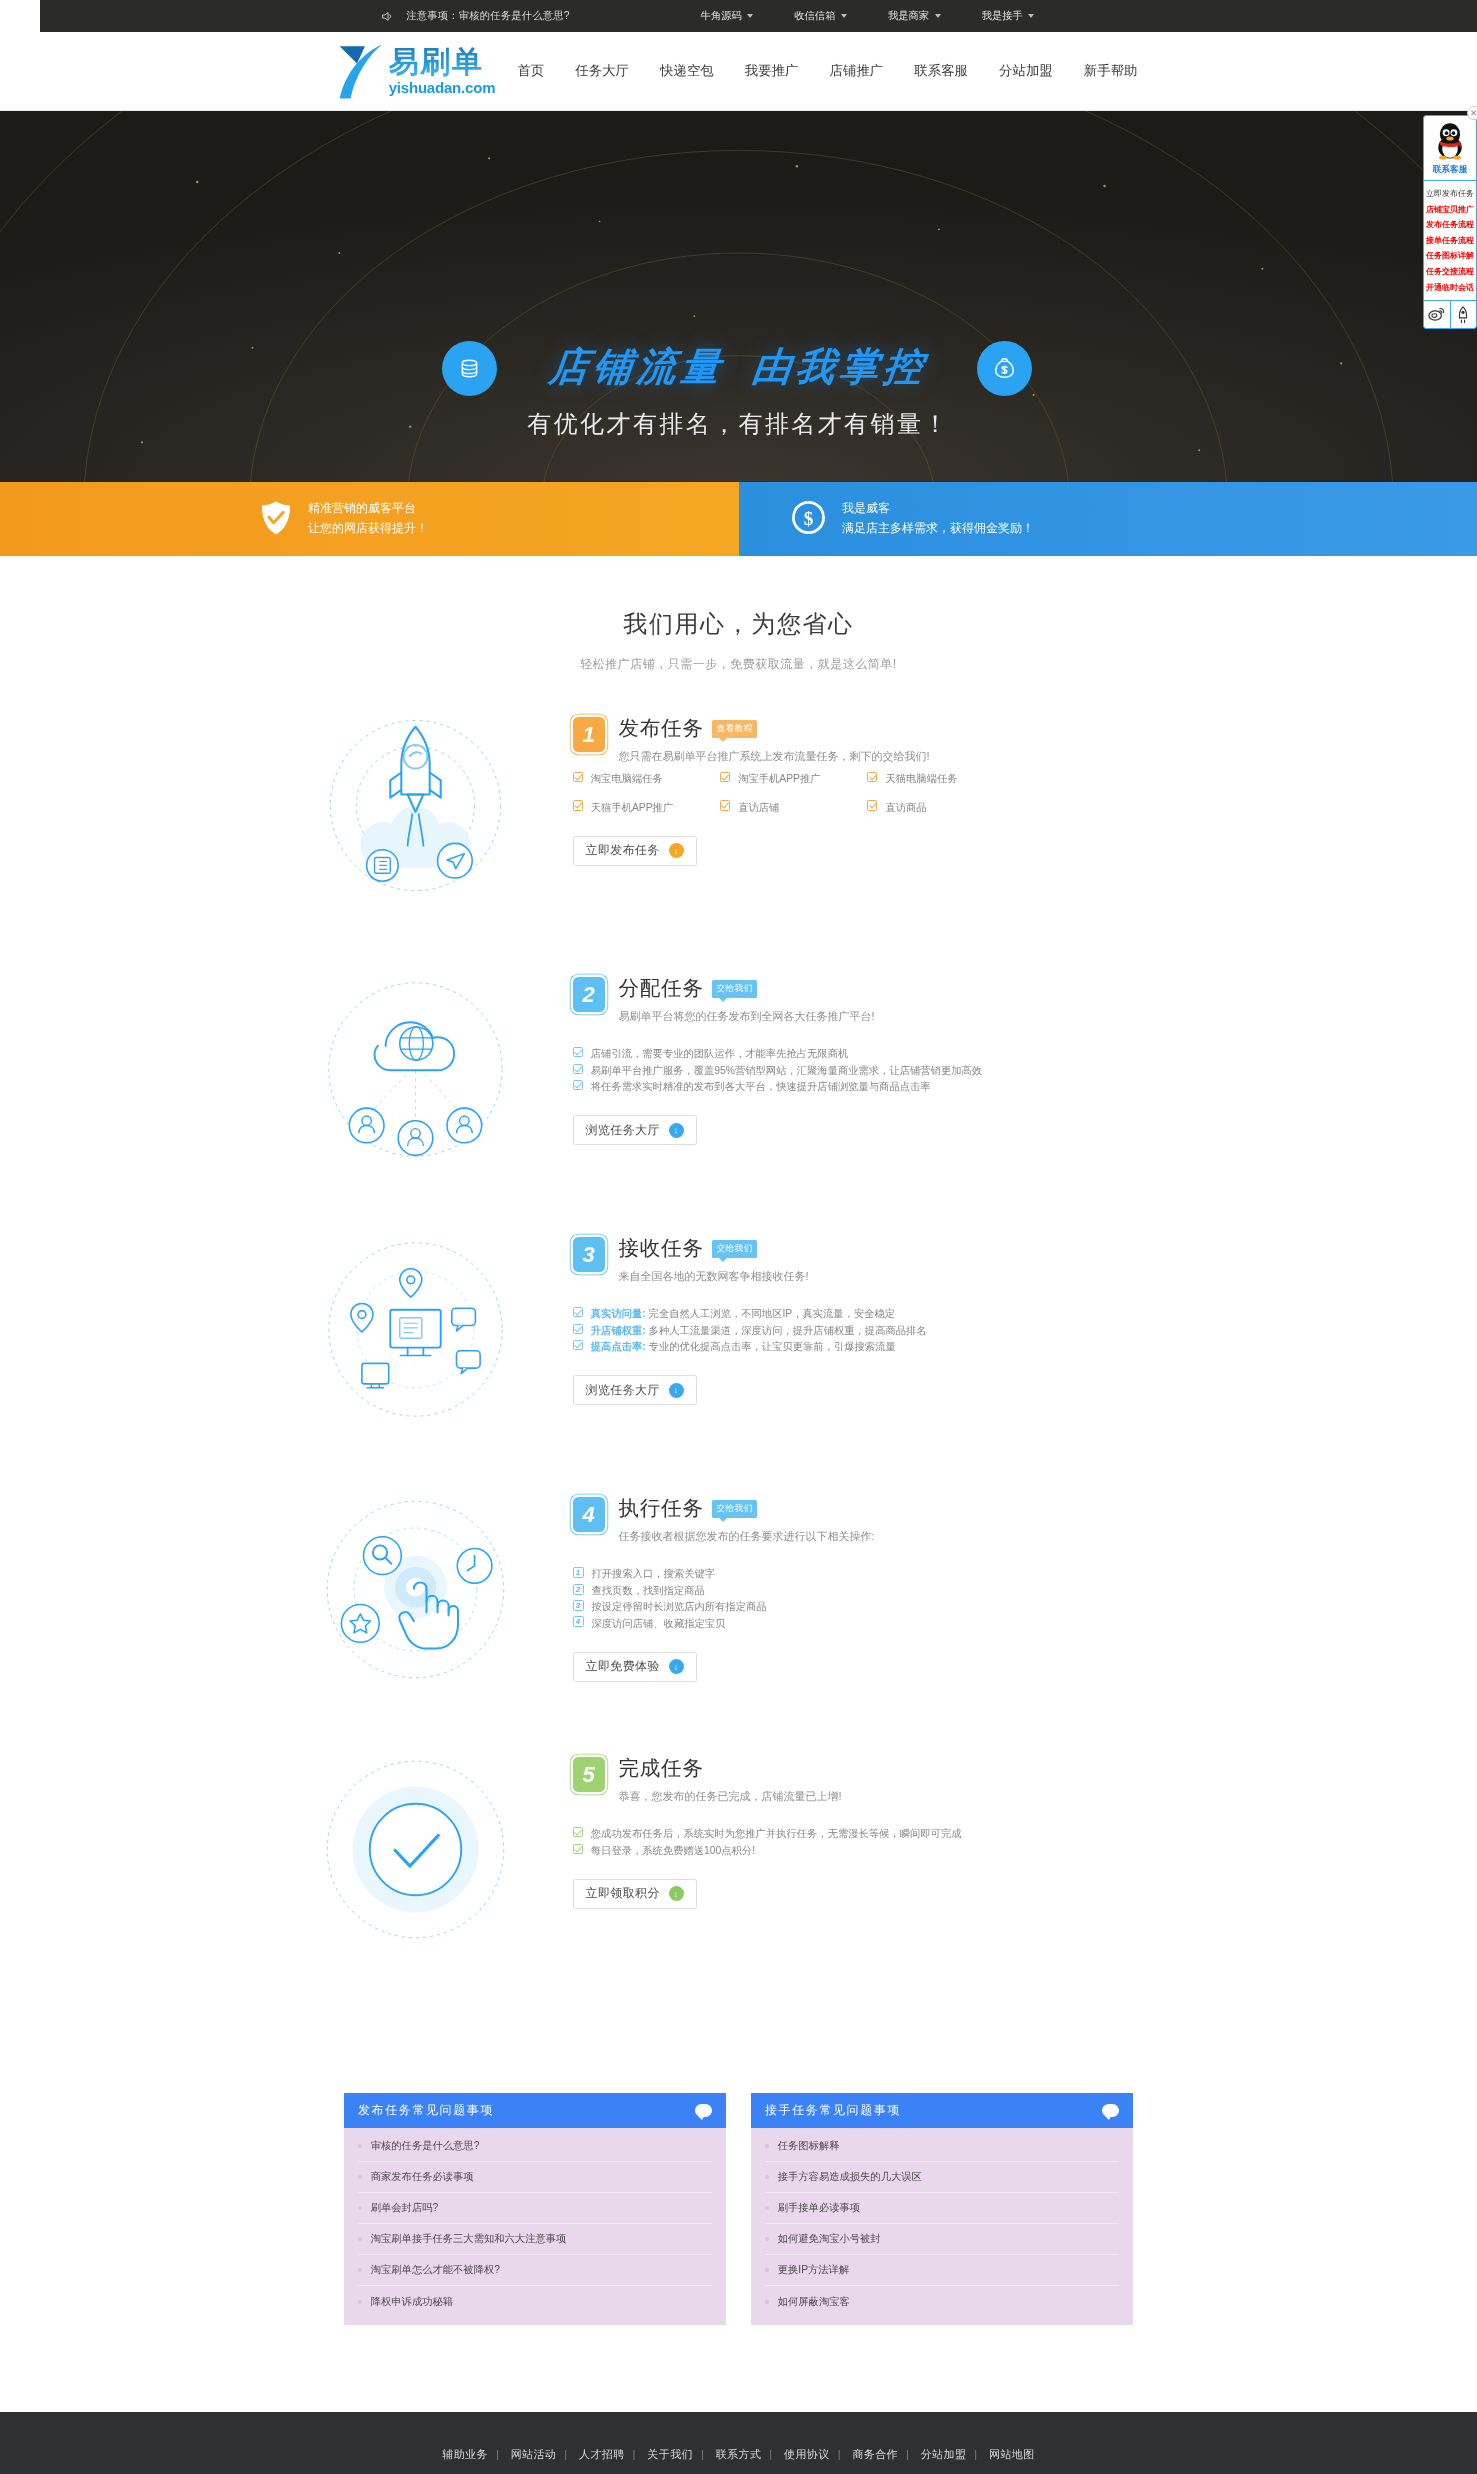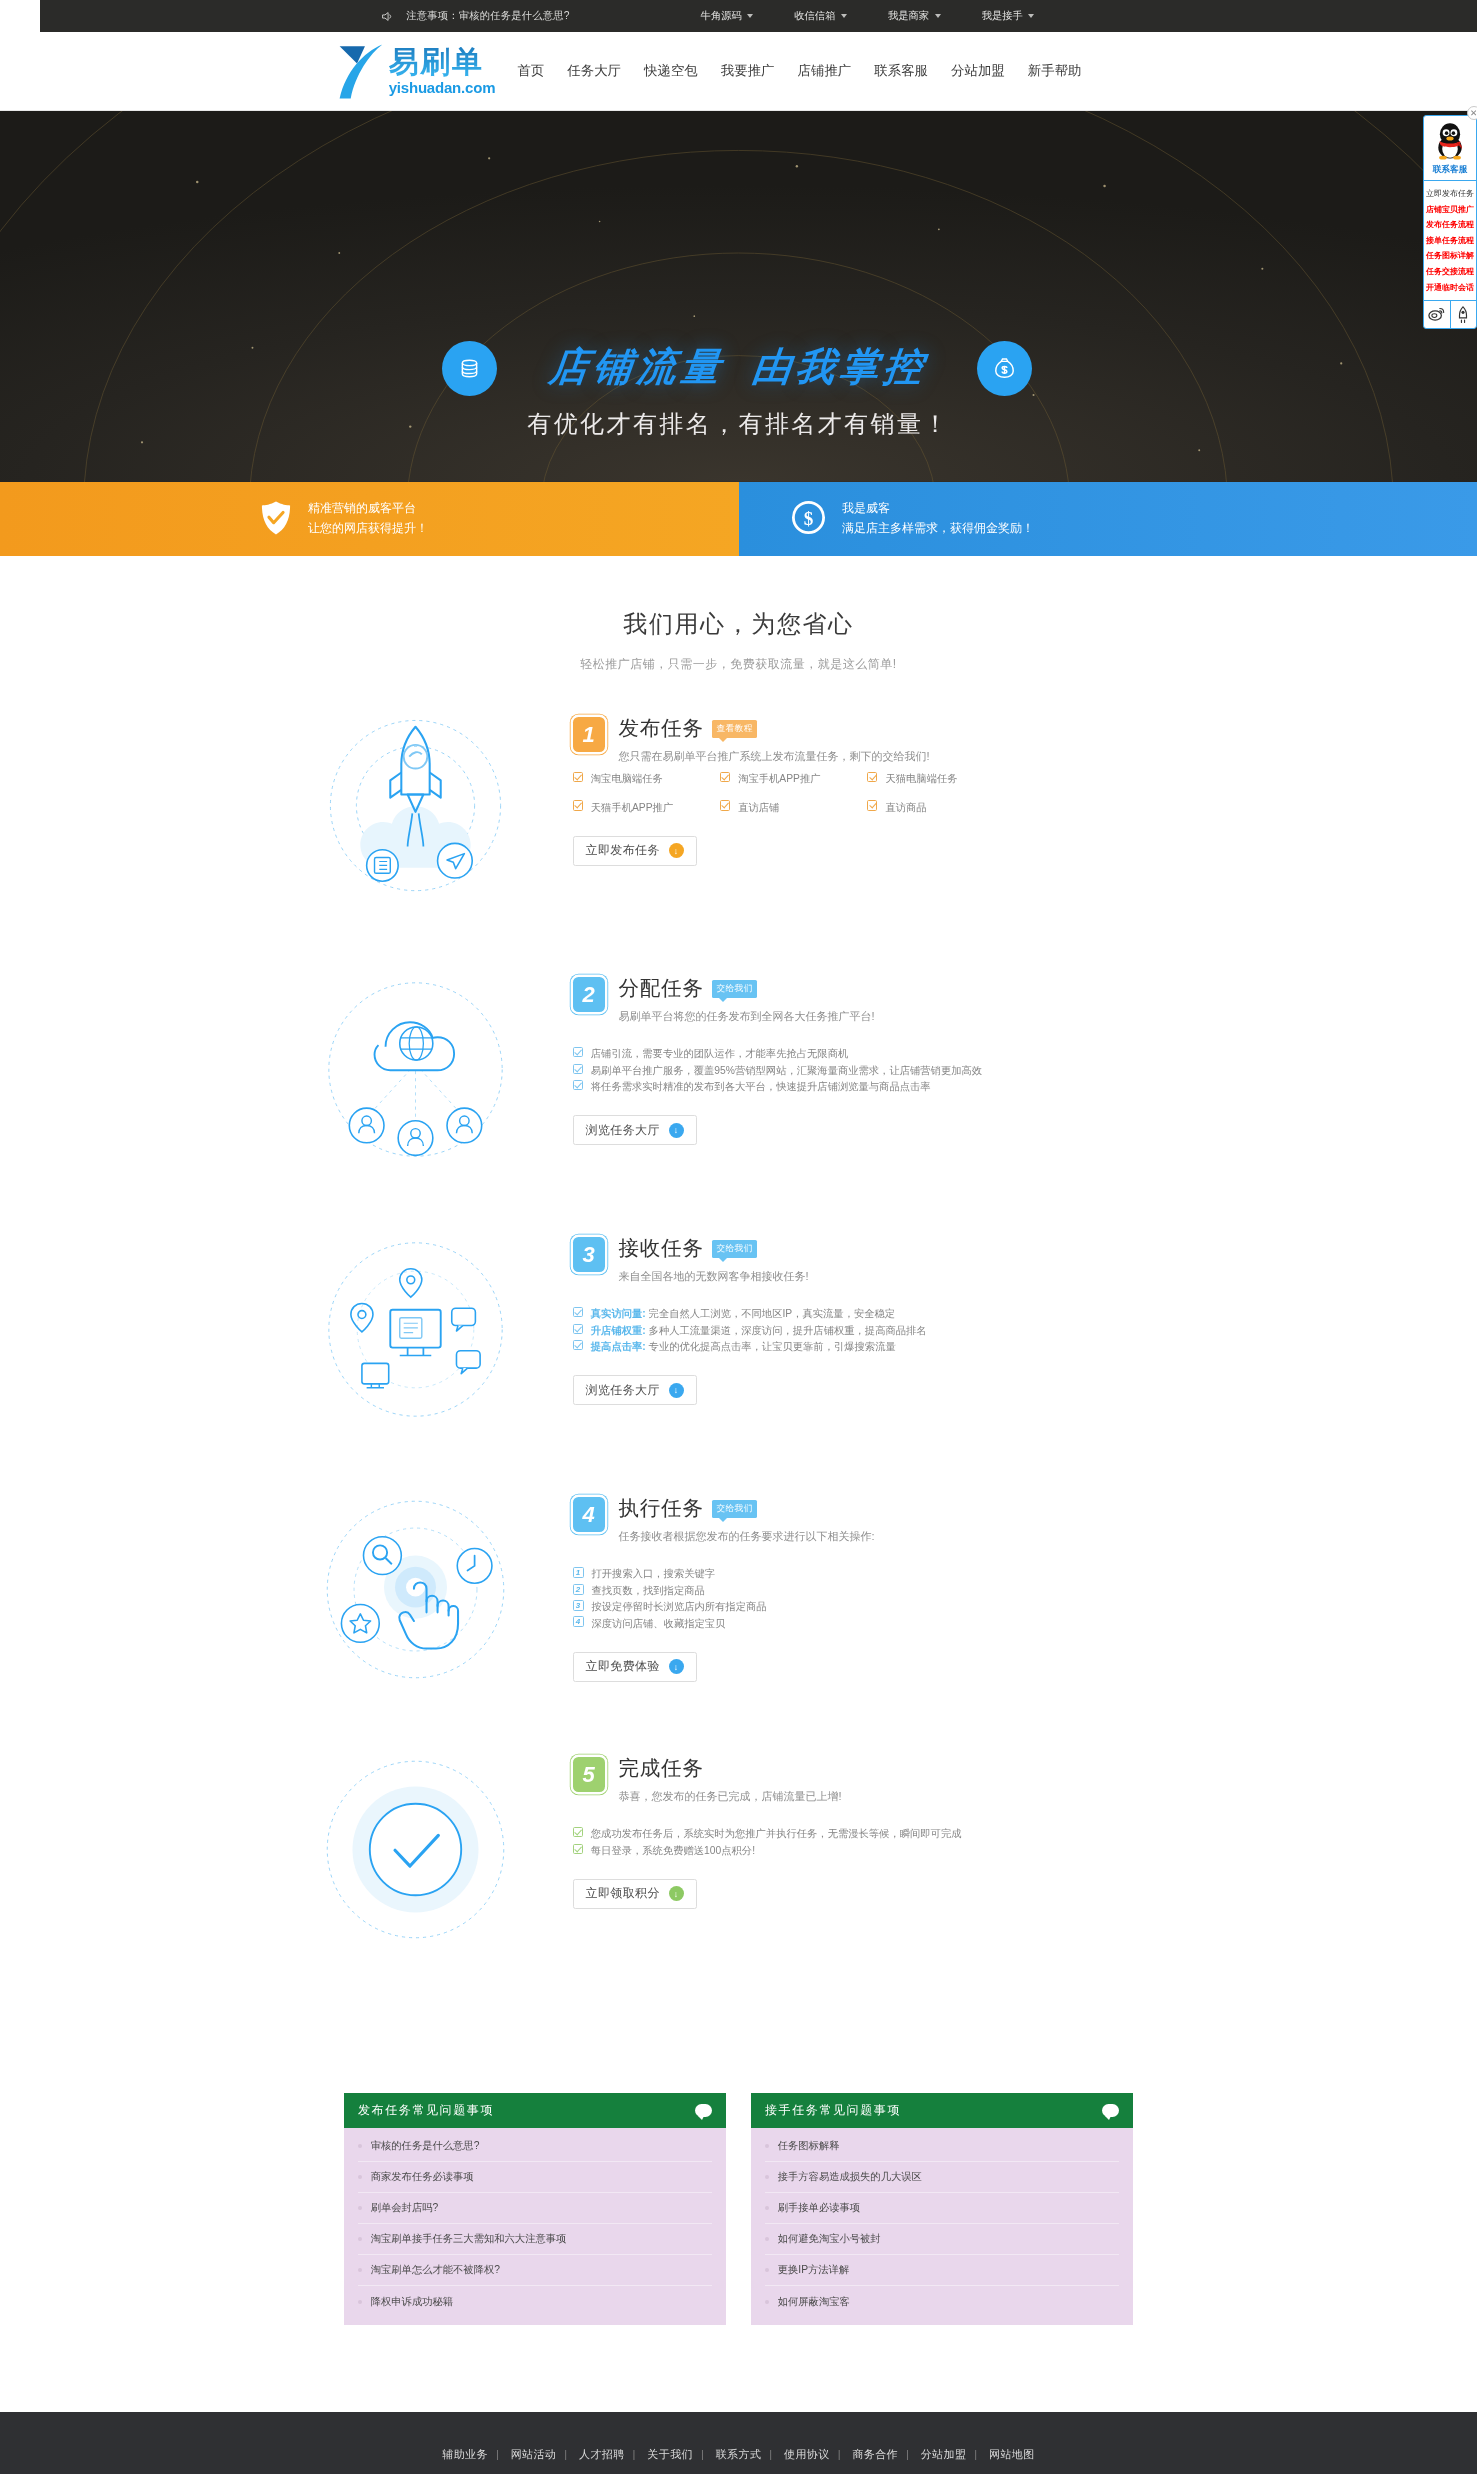--- a/index.html
+++ b/index.html
@@ -28,21 +28,21 @@
   
   .header { height: 79px; background: #fff; display: flex; align-items: center; border-bottom: 0.8px solid #e7e7e7; }
   .header-inner { width: 1477px; display: flex; align-items: center; }
   .logo-wrap { display: flex; align-items: center; margin-left: 338px; }
   .logo-mark { width: 46px; height: 57px; position: relative; margin-right: 4.7px; }
   .logo-text { display: flex; flex-direction: column; line-height: 1; }
   .logo-cn { font-size: 30px; font-weight: 700; color: #1a9ae4; letter-spacing: 1.6px;
              background: linear-gradient(180deg,#1f7fc2 0%, #35b3ef 100%);
              -webkit-background-clip: text; background-clip: text; color: transparent; }
   .logo-en { font-size: 15px; font-weight: 700; color: #1a9ae4; letter-spacing: -0.2px; margin-top: 2.4px; }
-  .nav { display: flex; align-items: center; gap: 20px; margin-left: 20.5px; justify-content: flex-end; }
+  .nav { display: flex; align-items: center; gap: 28px; margin-left: 20.5px; justify-content: flex-end; }
   .nav-item { font-size: 13.4px; color: #3c3c3c; cursor: pointer; white-space: nowrap; padding: 4.7px 1.6px; }
 
   
   .hero {
     height: 371px; position: relative; overflow: hidden;
     background: #232220;
   }
   .hero-bg { position: absolute; inset: 0; }
   .hero-inner { position: relative; width: 1477px; height: 100%; }
   .hero-title {
@@ -146,21 +146,21 @@
     align-items: center; justify-content: center; color: #fff; font-size: 8.7px;
   }
   .btn-arrow.orange { background: #f5a623; }
   .btn-arrow.blue { background: #3aa8ef; }
   .btn-arrow.green { background: #8dc963; }
 
   
   .faq-wrap { width: 789px; margin: 87px auto 0; display: flex; gap: 25px; padding-bottom: 87px; }
   .faq-box { flex: 1; background: #e9d7ec; }
   .faq-head {
-    height: 35px; background: #15803d; display: flex; align-items: center;
+    height: 35px; background: #3b82f6; display: flex; align-items: center;
     justify-content: space-between; padding: 16px 14px; color: #fff;
     font-size: 12px; letter-spacing: 1.6px;
   }
   .bubble-icon { width: 17.4px; height: 13.4px; background: #fff; border-radius: 8px; position: relative; }
   .bubble-icon:after { content:""; position:absolute; left:3.2px; bottom:-3.2px; width:0;height:0;
     border-left:4px solid transparent;border-right:2.4px solid transparent;border-top:4.7px solid #fff; }
   .faq-list { padding: 3.2px 14px 8px; }
   .faq-item {
     display: flex; align-items: center; gap: 8.7px; font-size: 10.3px; color: #4a4a4a;
     height: 31px; border-bottom: 0.8px solid #f2e8f4; cursor: pointer;

